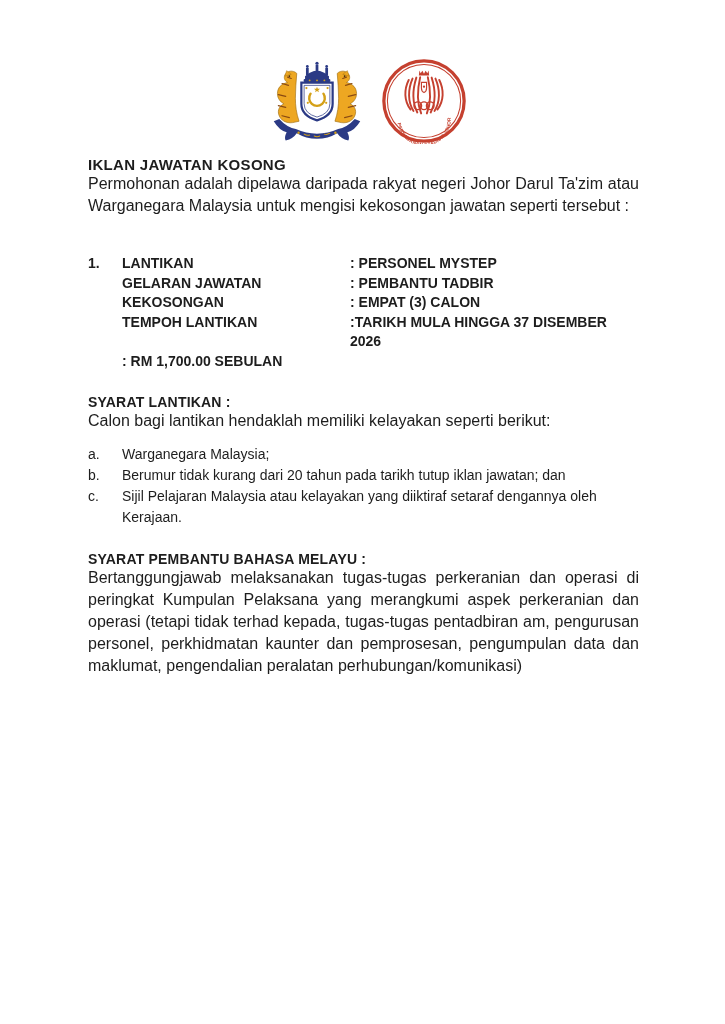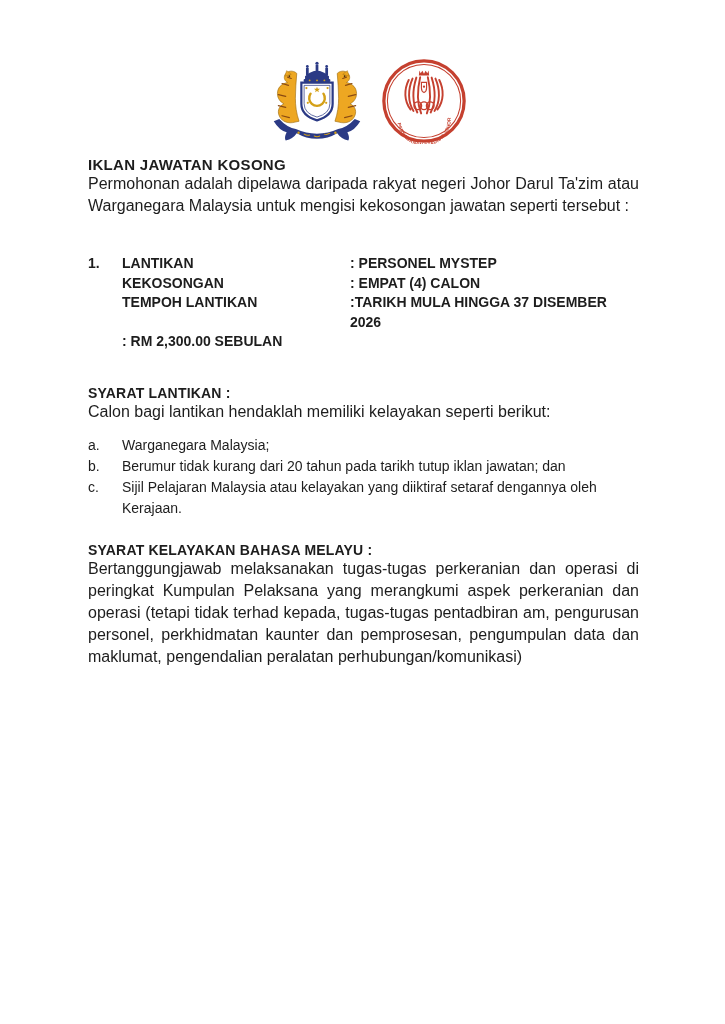--- a/index.html
+++ b/index.html
@@ -28,21 +28,21 @@
   p.bodytext {
     font-size:16px; line-height:22px; text-align:justify; margin:0;
   }
   .intro { margin-top:16px; }
   .vacancy { margin-top:37px; font-weight:bold; font-size:14px; }
   .vrow { display:grid; grid-template-columns:34px 228px 1fr; line-height:19.5px; }
   .vrow .num { }
   .section-heading {
     font-weight:bold; font-size:14px; letter-spacing:0.2px;
   }
-  .mt-s1h { margin-top:33px; }
+  .mt-s1h { margin-top:23px; }
   .mt-s1p { margin-top:14px; }
   .req-list { margin-top:12px; font-size:14px; line-height:21px; }
   .req-row { display:grid; grid-template-columns:34px 1fr; }
   .mt-s2h { margin-top:23px; }
   .mt-s2p { margin-top:15px; }
   .mt-s3h { margin-top:33px; }
   .mt-s3p { margin-top:14px; }
 </style>
 </head>
 <body>
@@ -146,48 +146,53 @@
   <p class="bodytext intro">Permohonan adalah dipelawa daripada rakyat negeri Johor Darul Ta'zim atau Warganegara Malaysia untuk mengisi kekosongan jawatan seperti tersebut :</p>
 
   <div class="vacancy">
     <div class="vrow">
       <span class="num">1.</span>
       <span>LANTIKAN</span>
       <span>: PERSONEL MYSTEP</span>
     </div>
     <div class="vrow">
       <span class="num"></span>
+      <span>GELARAN JAWATAN</span>
+      <span>: PEMBANTU TADBIR</span>
+    </div>
+    <div class="vrow">
+      <span class="num"></span>
       <span>KEKOSONGAN</span>
-      <span>: EMPAT (4) CALON</span>
+      <span>: EMPAT (3) CALON</span>
     </div>
     <div class="vrow">
       <span class="num"></span>
       <span>TEMPOH LANTIKAN</span>
       <span>:TARIKH MULA HINGGA 37 DISEMBER 2026</span>
     </div>
     <div class="vrow">
       <span class="num"></span>
-      <span>: RM 2,300.00 SEBULAN</span>
+      <span>: RM 1,700.00 SEBULAN</span>
     </div>
   </div>
 
   <div class="section-heading mt-s1h">SYARAT LANTIKAN :</div>
   <p class="bodytext mt-s1p">Calon bagi lantikan hendaklah memiliki kelayakan seperti berikut:</p>
   <div class="req-list">
     <div class="req-row">
       <span>a.</span>
       <span>Warganegara Malaysia;</span>
     </div>
     <div class="req-row">
       <span>b.</span>
       <span>Berumur tidak kurang dari 20 tahun pada tarikh tutup iklan jawatan; dan</span>
     </div>
     <div class="req-row">
       <span>c.</span>
       <span>Sijil Pelajaran Malaysia atau kelayakan yang diiktiraf setaraf dengannya oleh Kerajaan.</span>
     </div>
   </div>
 
-  <div class="section-heading mt-s2h">SYARAT KELAYAKAN BAHASA MELAYU :</div>
+  <div class="section-heading mt-s2h">SYARAT PEMBANTU BAHASA MELAYU :</div>
 
   <p class="bodytext mt-s3p">Bertanggungjawab melaksanakan tugas-tugas perkeranian dan operasi di peringkat Kumpulan Pelaksana yang merangkumi aspek perkeranian dan operasi (tetapi tidak terhad kepada, tugas-tugas pentadbiran am, pengurusan personel, perkhidmatan kaunter dan pemprosesan, pengumpulan data dan maklumat, pengendalian peralatan perhubungan/komunikasi)</p>
 
 </div>
 
 </body></html>

